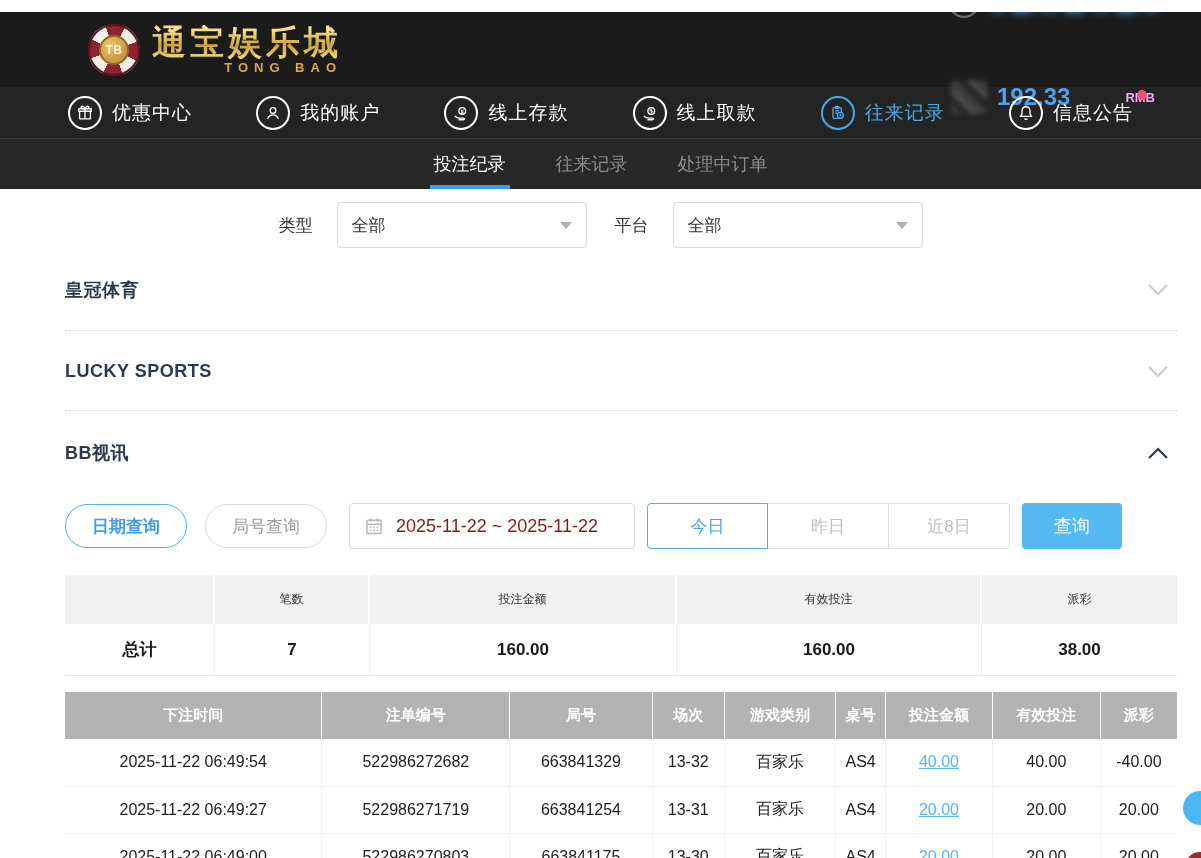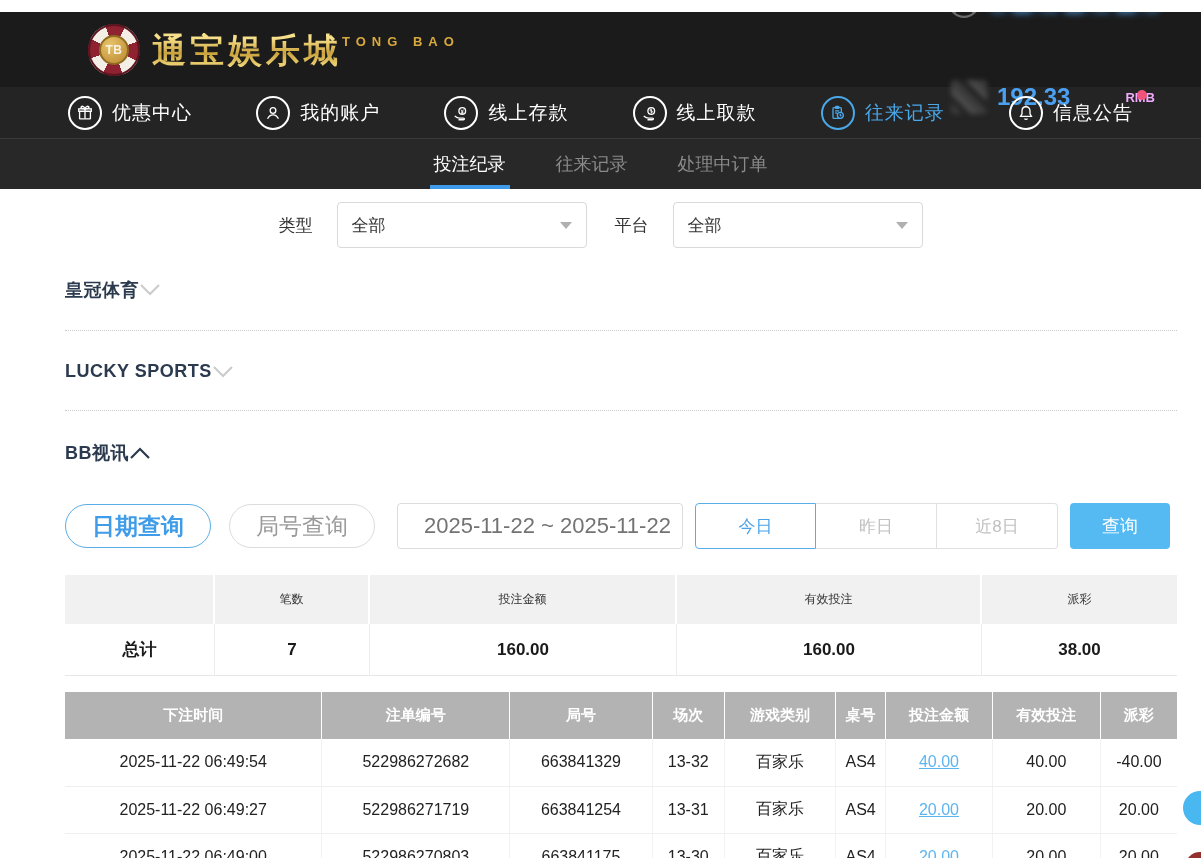--- a/index.html
+++ b/index.html
@@ -7,21 +7,21 @@
   body { font-family:"Liberation Sans","DejaVu Sans",sans-serif; color:#333; }
   .page { position:relative; width:1201px; height:858px; overflow:hidden; background:#fff; margin:12px auto; }
 
   
   .top-header { height:75px; background:#1b1b1b; display:flex; align-items:center; justify-content:space-between; padding:0 42px 0 88px; }
   .logo { display:flex; align-items:center; gap:12px; }
   .chip { width:52px; height:52px; border-radius:50%; background:
       conic-gradient(#8e2230 0 25deg,#f3eee6 25deg 70deg,#8e2230 70deg 115deg,#f3eee6 115deg 160deg,#8e2230 160deg 205deg,#f3eee6 205deg 250deg,#8e2230 250deg 295deg,#f3eee6 295deg 340deg,#8e2230 340deg 360deg);
       display:flex; align-items:center; justify-content:center; box-shadow:0 0 0 2px #5a1520 inset; }
   .chip-inner { width:30px; height:30px; border-radius:50%; background:radial-gradient(circle at 35% 30%,#e8c36a,#b9872f); border:2px solid #8f6b20; color:#f7f2e2; font-size:12px; font-weight:bold; display:flex; align-items:center; justify-content:center; letter-spacing:0.5px;}
-  .logo-text { display:flex; flex-direction:row; line-height:1; }
+  .logo-text { display:flex; flex-direction:column; line-height:1; }
   .logo-cn { font-size:34px; font-weight:bold; letter-spacing:4px;
       background:linear-gradient(180deg,#f7e08a 20%,#d9a campbell 50%,#caa23c 60%,#f1d87c 100%);
       background:linear-gradient(180deg,#f7e08a 15%,#caa23c 60%,#f1d87c 100%);
       -webkit-background-clip:text; background-clip:text; color:transparent; }
   .logo-en { font-size:13px; font-weight:bold; letter-spacing:6px; color:#d8a93c; text-align:right; margin-top:2px; }
   .header-right { display:flex; align-items:center; gap:61px;flex-direction:column; }
   .user-box { display:flex; align-items:center; gap:10px; }
   .avatar-icon { width:34px; height:34px; color:#6c6c6c; }
   .blur-name { width:168px; height:24px; border-radius:3px; filter:blur(3px);
       background:repeating-linear-gradient(90deg,#2a4c6e 0 14px,#123 14px 22px,#3a6f9e 22px 40px,#1b2f44 40px 52px); }
@@ -48,36 +48,36 @@
 
   
   .filter-row { display:flex; justify-content:center; align-items:center; gap:28px; margin-top:13px; }
   .filter-group { display:flex; align-items:center; gap:24px; }
   .filter-label { font-size:17px; color:#333; }
   .select-box { width:250px; height:46px; border:1px solid #d9d9d9; border-radius:4px; display:flex; align-items:center; justify-content:space-between; padding:0 14px; font-size:17px; color:#333; cursor:pointer; background:#fff; }
   .caret { width:0; height:0; border-left:6px solid transparent; border-right:6px solid transparent; border-top:7px solid #b0b0b0; }
 
   
   .content { padding:0 24px 0 65px; }
-  .section-head { display:flex; align-items:center; padding:30px 8px 28px 0; cursor:pointer; }
+  .section-head { display:flex; align-items:center; justify-content:space-between; padding:30px 8px 28px 0; cursor:pointer; }
   .section-title { font-size:18px; font-weight:bold; color:#2b3a4e; letter-spacing:0.5px; }
   .section-divider { border-bottom:1px dotted #c9c9c9; }
   .chev { width:22px; height:14px; }
   .chev polyline { fill:none; stroke-width:2.2; }
   .chev.down polyline { stroke:#cccccc; }
   .chev.up polyline { stroke:#2b3a4e; }
 
   
   .query-row { display:flex; align-items:center; margin-top:10px; }
-  .pill-btn { height:44px; padding:0 26px; border-radius:22px; border:1px solid #dcdcdc; background:#fff; font-size:23px; color:#9a9a9a; cursor:pointer; font-family:inherit; }
+  .pill-btn { height:44px; padding:0 26px; border-radius:22px; border:1px solid #dcdcdc; background:#fff; font-size:17px; color:#9a9a9a; cursor:pointer; font-family:inherit; }
   .pill-btn.active { border-color:#5aaee8; color:#3f9ce8; font-weight:bold; }
   .pill-btn + .pill-btn { margin-left:18px; }
   .date-input { margin-left:22px; height:46px; width:286px; border:1px solid #dcdcdc; border-radius:4px; display:flex; align-items:center; padding:0 14px; gap:12px; cursor:pointer; }
   .cal-icon { width:20px; height:20px; }
-  .date-text { font-size:22px; color:#737373; white-space:nowrap; }
+  .date-text { font-size:18px; color:#7f1d1d; white-space:nowrap; }
   .seg-group { display:flex; margin-left:12px; }
   .seg-btn { height:46px; width:121px; background:#fff; border:1px solid #e0e0e0; font-size:17px; color:#c0c0c0; cursor:pointer; font-family:inherit; }
   .seg-btn:not(:first-child){ border-left:none; }
   .seg-btn.first { border-radius:4px 0 0 4px; }
   .seg-btn.last { border-radius:0 4px 4px 0; }
   .seg-btn.active { border:1px solid #5aaee8; color:#4aa3e8; }
   .search-btn { margin-left:12px; height:46px; width:100px; background:#55b9f2; color:#fff; border:none; border-radius:4px; font-size:18px; cursor:pointer; font-family:inherit; }
 
   
   .summary { margin-top:26px; width:1112px; }

